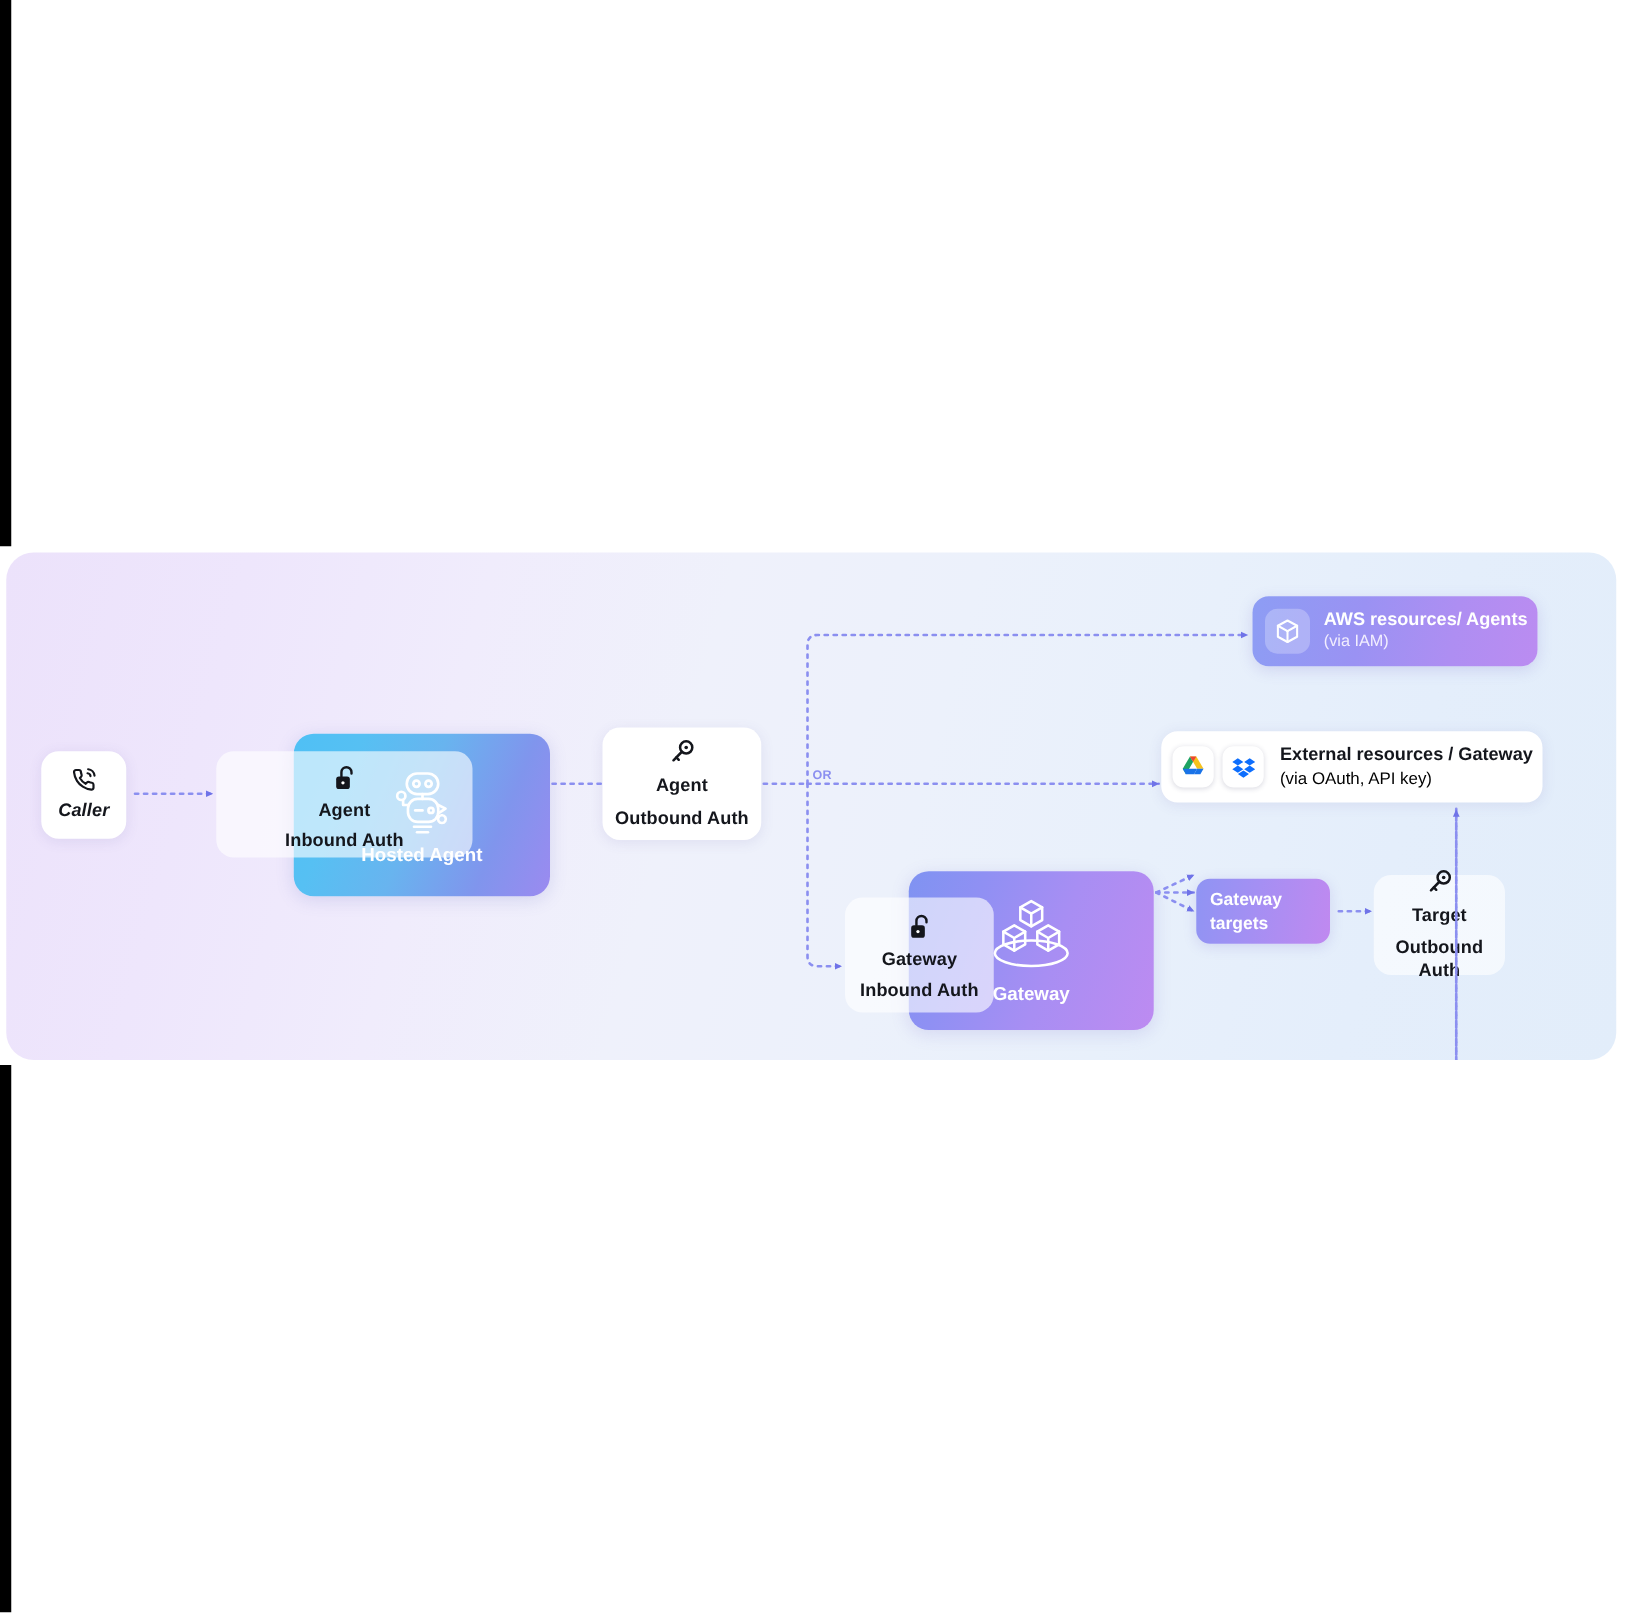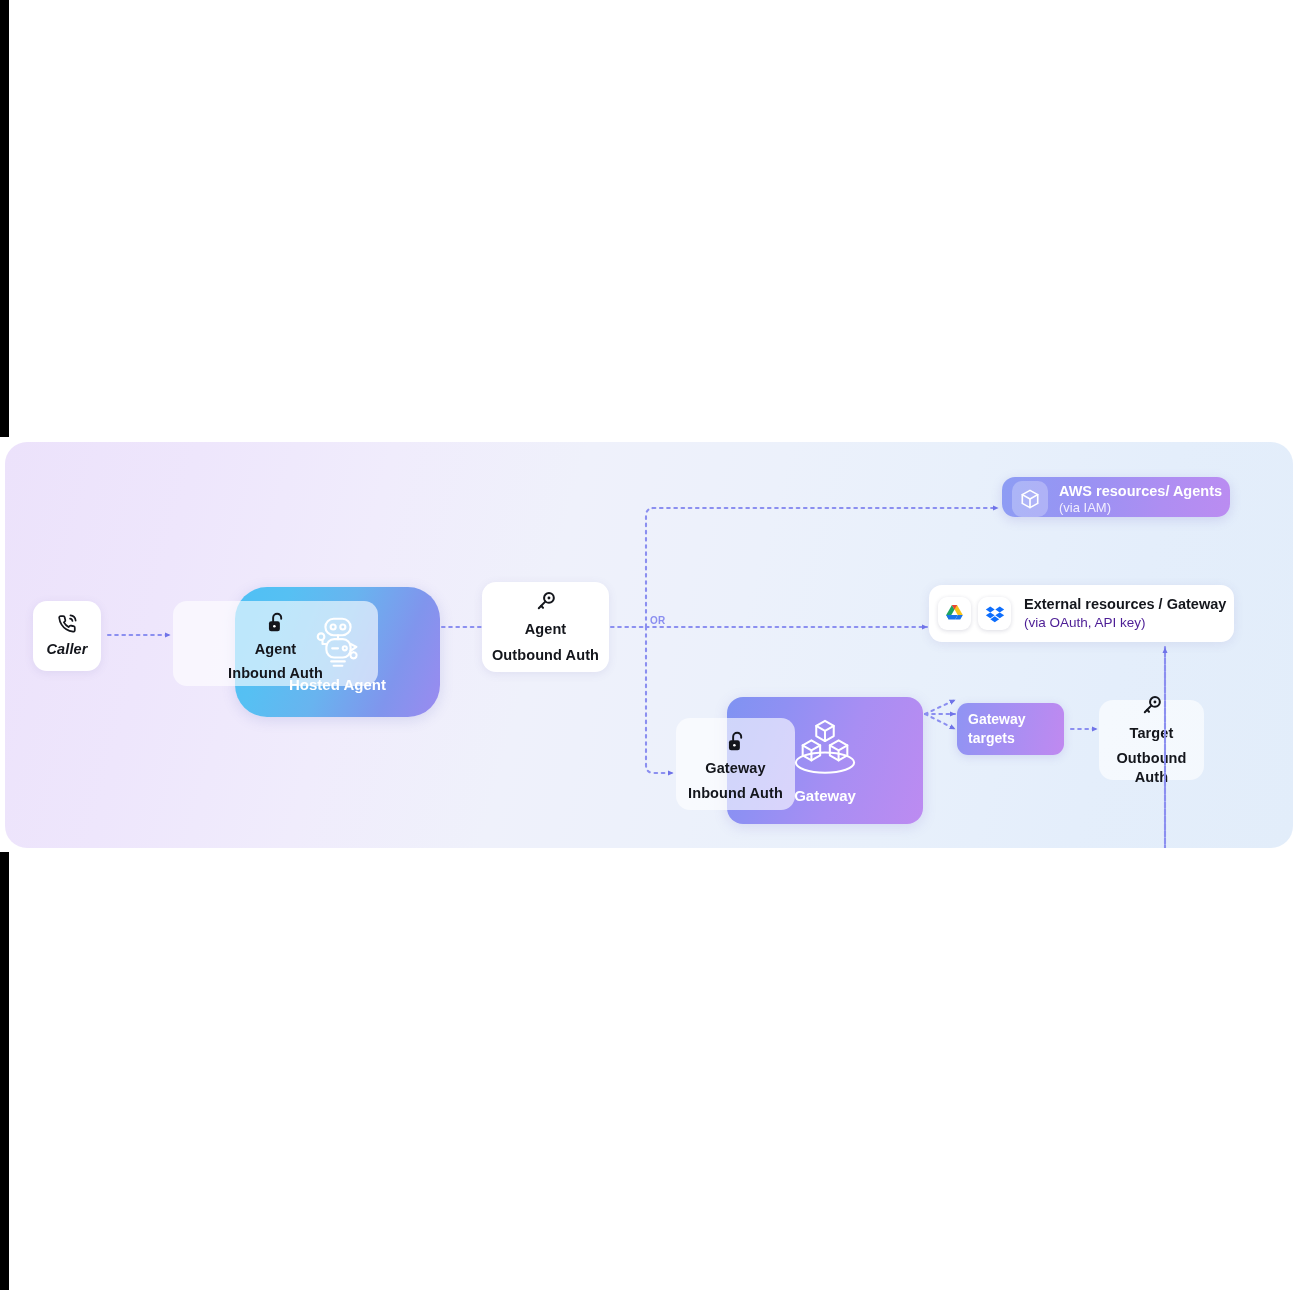--- a/index.html
+++ b/index.html
@@ -58,21 +58,21 @@
   #caller .node-label { font-size: 14.5px; margin-top: 5px; font-style: italic; }
 
   
   #agent-inbound { left: 173px; top: 601px; width: 205px; height: 85px;
                    padding-top: 6px; z-index: 3; }
   #agent-inbound .node-label { margin-top: 6px; }
 
   
   #hosted-agent {
     left: 235px; top: 587px; width: 205px; height: 130px;
-    border-radius: 32px;
+    border-radius: 16px;
     background: linear-gradient(112deg, #4fc0f5 0%, #56c0f3 22%, #68b4ef 48%, #8095ed 76%, #9b8af0 100%);
     box-shadow: 0 3px 14px rgba(90,100,190,.18);
     z-index: 2;
     display: flex; flex-direction: column; align-items: center; justify-content: center;
   }
   #hosted-agent .gw-title {
     font-size: 15px; font-weight: bold; color: #fff; margin-top: 2px;
   }
 
   
@@ -80,25 +80,25 @@
   #agent-outbound .node-label { margin-top: 7px; }
 
   
   #or-label {
     left: 650px; top: 615px;
     font-size: 10px; font-weight: bold; color: #8b8ff0; letter-spacing: .3px;
   }
 
   
   #aws-box {
-    left: 1002px; top: 477px; width: 228px; height: 40px;
+    left: 1002px; top: 477px; width: 228px; height: 56px;
     border-radius: 13px;
     background: linear-gradient(100deg, #8d9df4 0%, #9a92f3 38%, #ae8ef2 70%, #bb8cf1 100%);
     box-shadow: 0 3px 12px rgba(110,100,200,.20);
-    display: flex; align-items: flex-end; padding-left: 10px; gap: 11px;
+    display: flex; align-items: center; padding-left: 10px; gap: 11px;
   }
   #aws-box .aws-icon-tile {
     width: 36px; height: 36px; border-radius: 10px;
     background: rgba(255,255,255,.26);
     display: flex; align-items: center; justify-content: center; flex: none;
   }
   #aws-box .txt { display: flex; flex-direction: column; }
   #aws-box .t1 { font-size: 14.5px; font-weight: bold; color: #fff; line-height: 1.2; }
   #aws-box .t2 { font-size: 13px; color: #f2eefe; line-height: 1.3; }
 
@@ -109,21 +109,21 @@
     box-shadow: 0 2px 11px rgba(90,80,160,.11);
     display: flex; align-items: center; padding-left: 9px; gap: 7px;
   }
   #ext-box .logo-tile {
     width: 33px; height: 33px; border-radius: 9px; background: #fff;
     box-shadow: 0 1px 4px rgba(40,40,80,.16);
     display: flex; align-items: center; justify-content: center; flex: none;
   }
   #ext-box .txt { display: flex; flex-direction: column; margin-left: 6px; }
   #ext-box .t1 { font-size: 14.5px; font-weight: bold; color: #14161c; line-height: 1.22; }
-  #ext-box .t2 { font-size: 13.5px; color: #4c1d95; line-height: 1.3; }
+  #ext-box .t2 { font-size: 13.5px; color: #000000; line-height: 1.3; }
 
   
   #gw-inbound { left: 676px; top: 718px; width: 119px; height: 92px;
                 padding-top: 4px; z-index: 3; }
   #gw-inbound .node-label { margin-top: 6px; }
 
   
   #gateway {
     left: 727px; top: 697px; width: 196px; height: 127px;
     border-radius: 16px;

